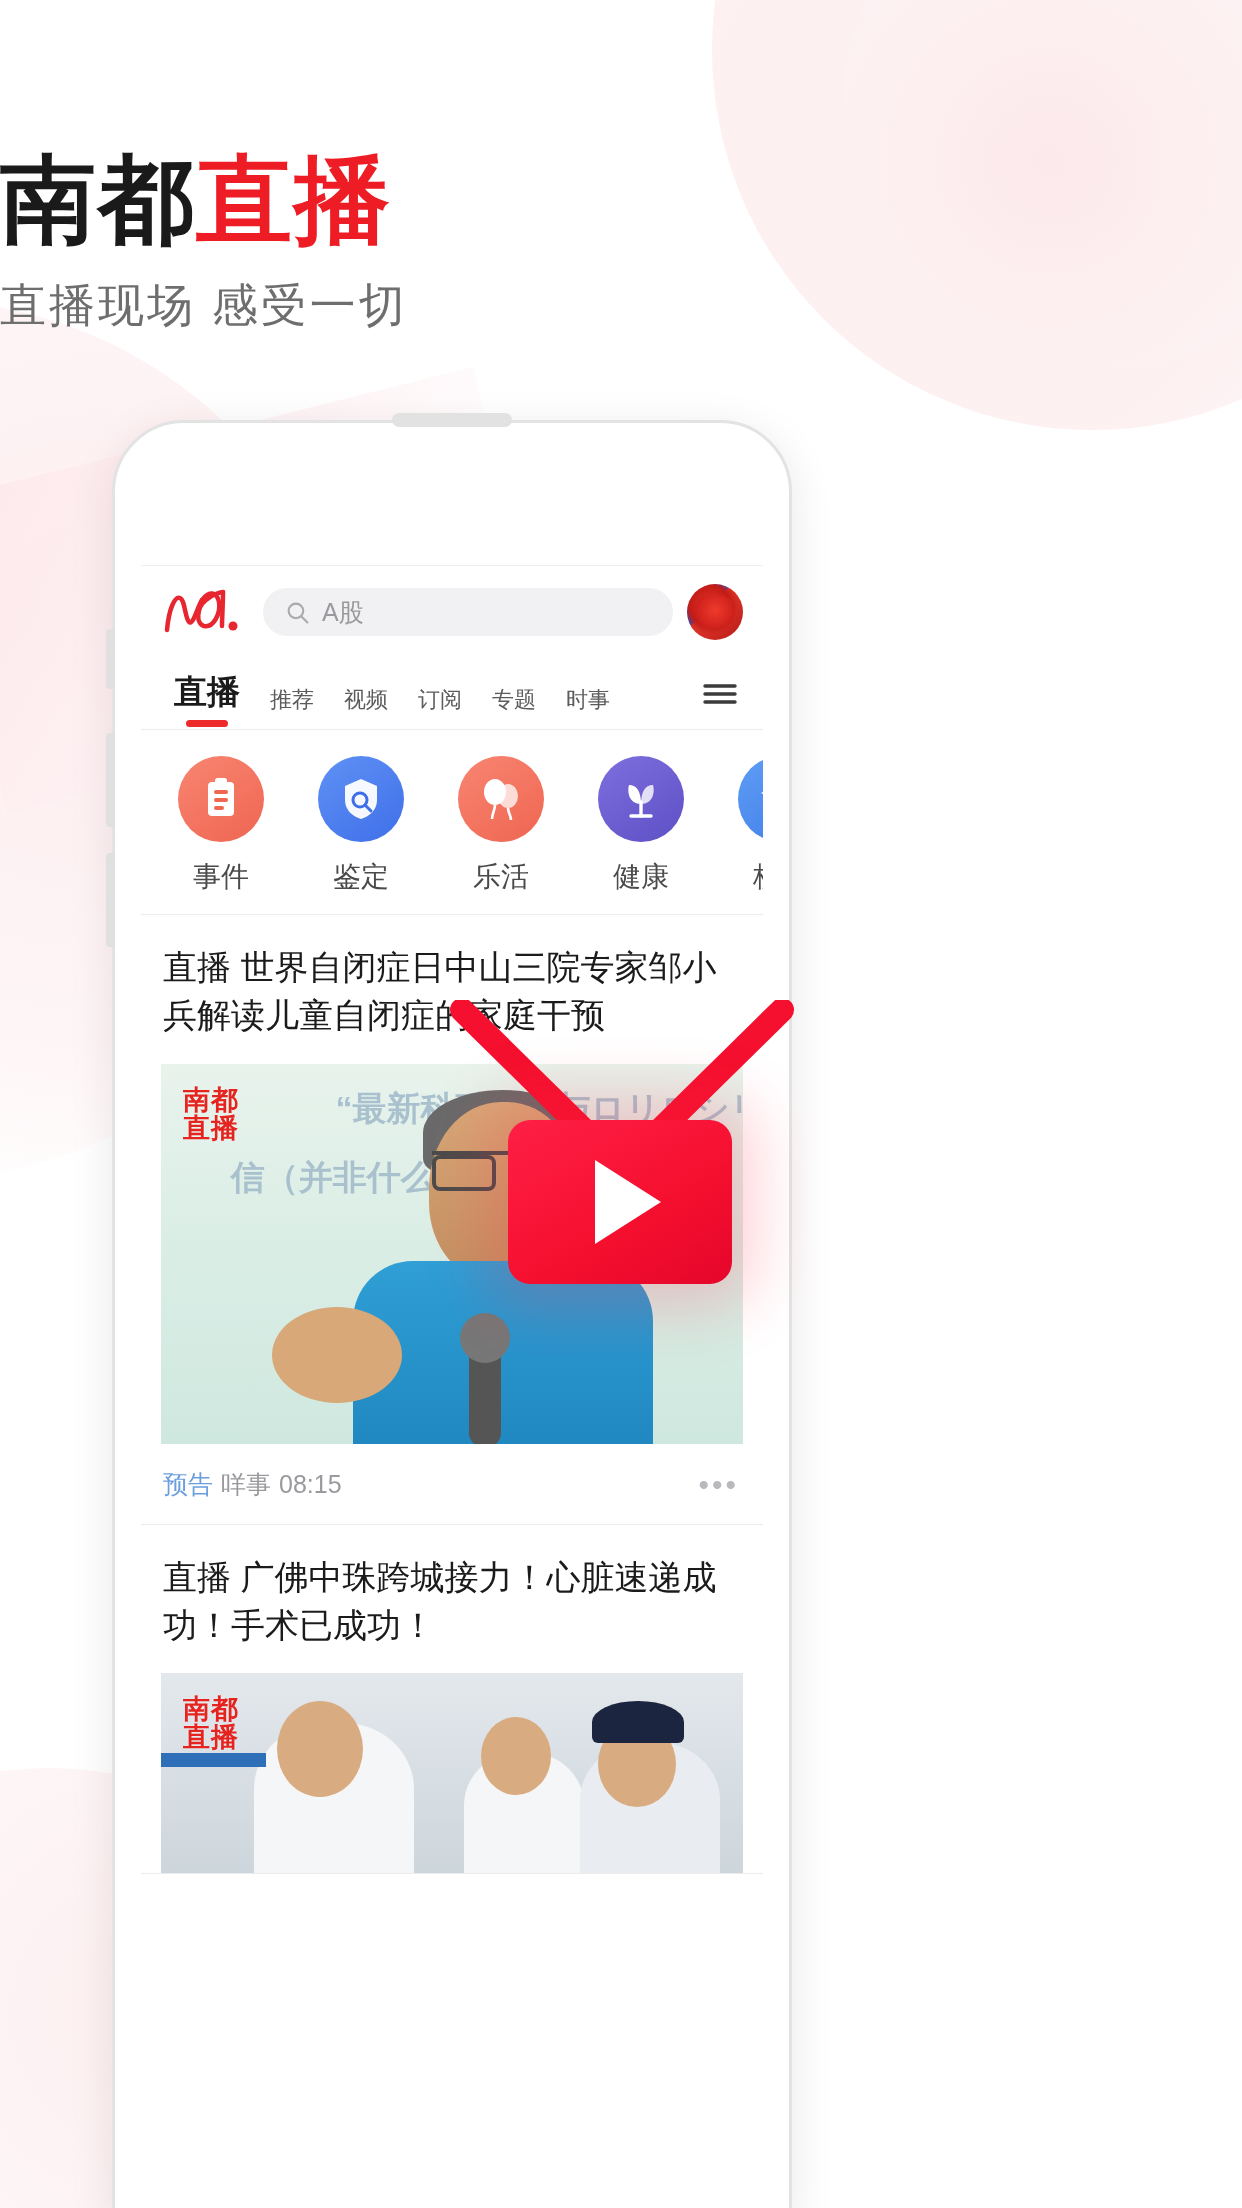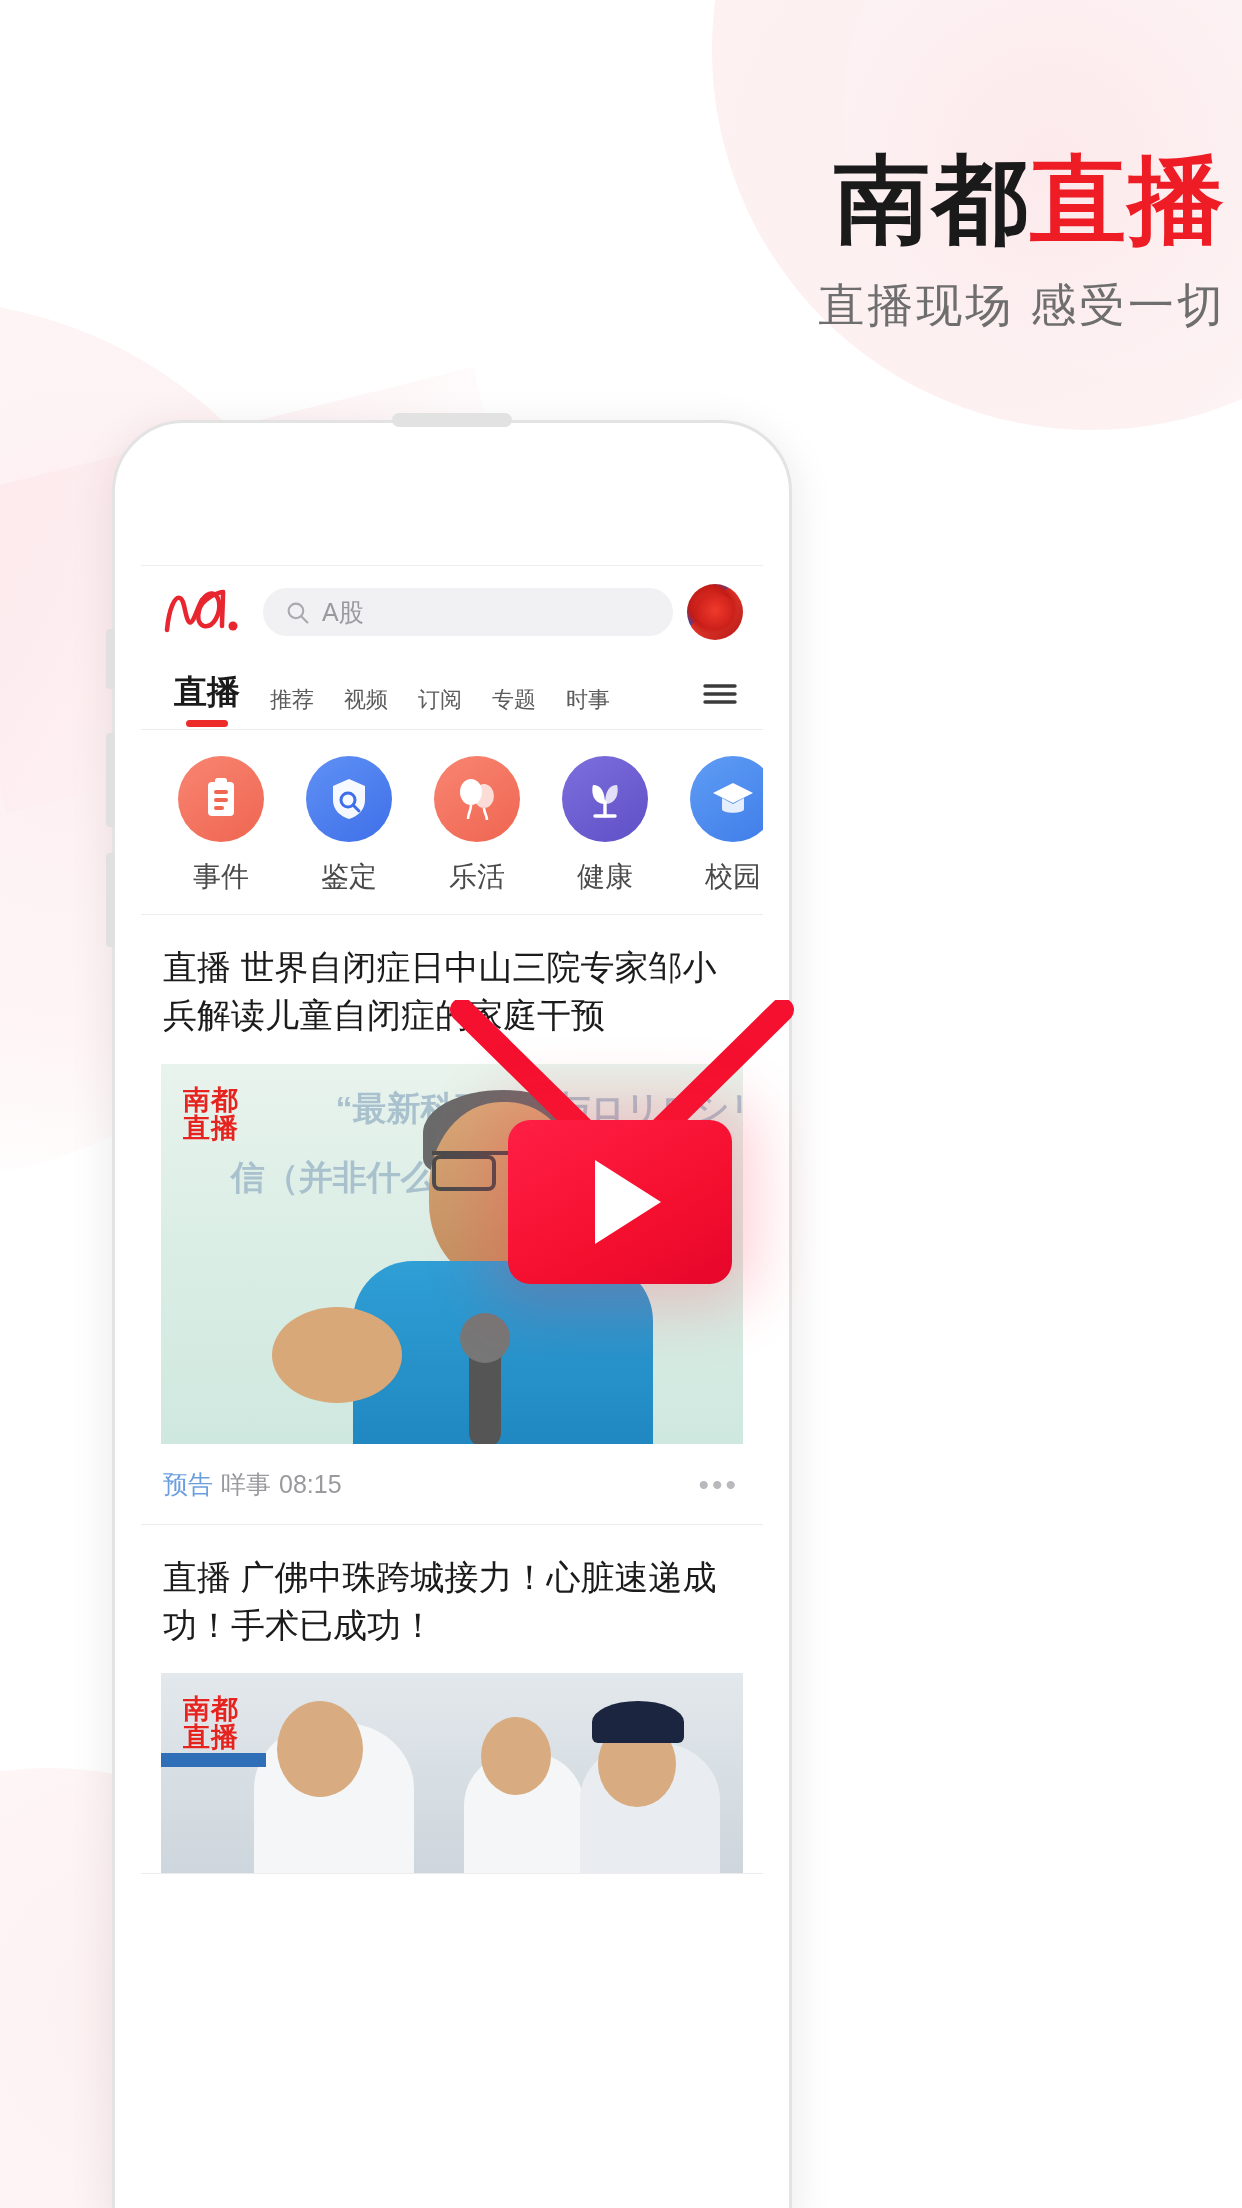--- a/index.html
+++ b/index.html
@@ -43,21 +43,21 @@
   }
   .wedge2 {
     position:absolute;
     left:120px; top:560px;
     width:700px; height:200px;
     background:linear-gradient(110deg, rgba(253,235,237,0.8) 0%, rgba(255,255,255,0) 70%);
     transform:rotate(-8deg);
   }
 
   
-  #hero { position:absolute; left:0; right:16px; top:150px; text-align:right; }
+  #hero { position:absolute; left:0; right:16px; top:150px; text-align:left; }
   #hero-title {
     font-size:96px; font-weight:bold; letter-spacing:2px;
     line-height:1.05; white-space:nowrap;
   }
   #hero-title .dark { color:#1a1a1a; }
   #hero-title .red  { color:#ee1c25; }
   #hero-sub {
     margin-top:24px;
     font-size:46px; color:#6e6e6e; letter-spacing:3px; font-weight:normal;
   }
@@ -140,21 +140,21 @@
     content:""; position:absolute;
     left:50%; transform:translateX(-50%);
     bottom:2px; width:42px; height:7px;
     background:#ee2b2b; border-radius:4px;
   }
   #menu-icon { margin-left:auto; padding:0 6px 16px 10px; }
 
   
   #categories {
     display:flex; padding:26px 18px 18px 18px;
-    gap:4px; border-bottom:1px solid #ececec;
+    gap:16px; border-bottom:1px solid #ececec;
   }
   .cat { width:124px; flex:0 0 auto; text-align:center; }
   .cat-circle {
     width:86px; height:86px; border-radius:50%;
     margin:0 auto 16px auto;
     display:flex; align-items:center; justify-content:center;
     position:relative;
   }
   .cat-label { font-size:28px; color:#4a4a4a; }
 

